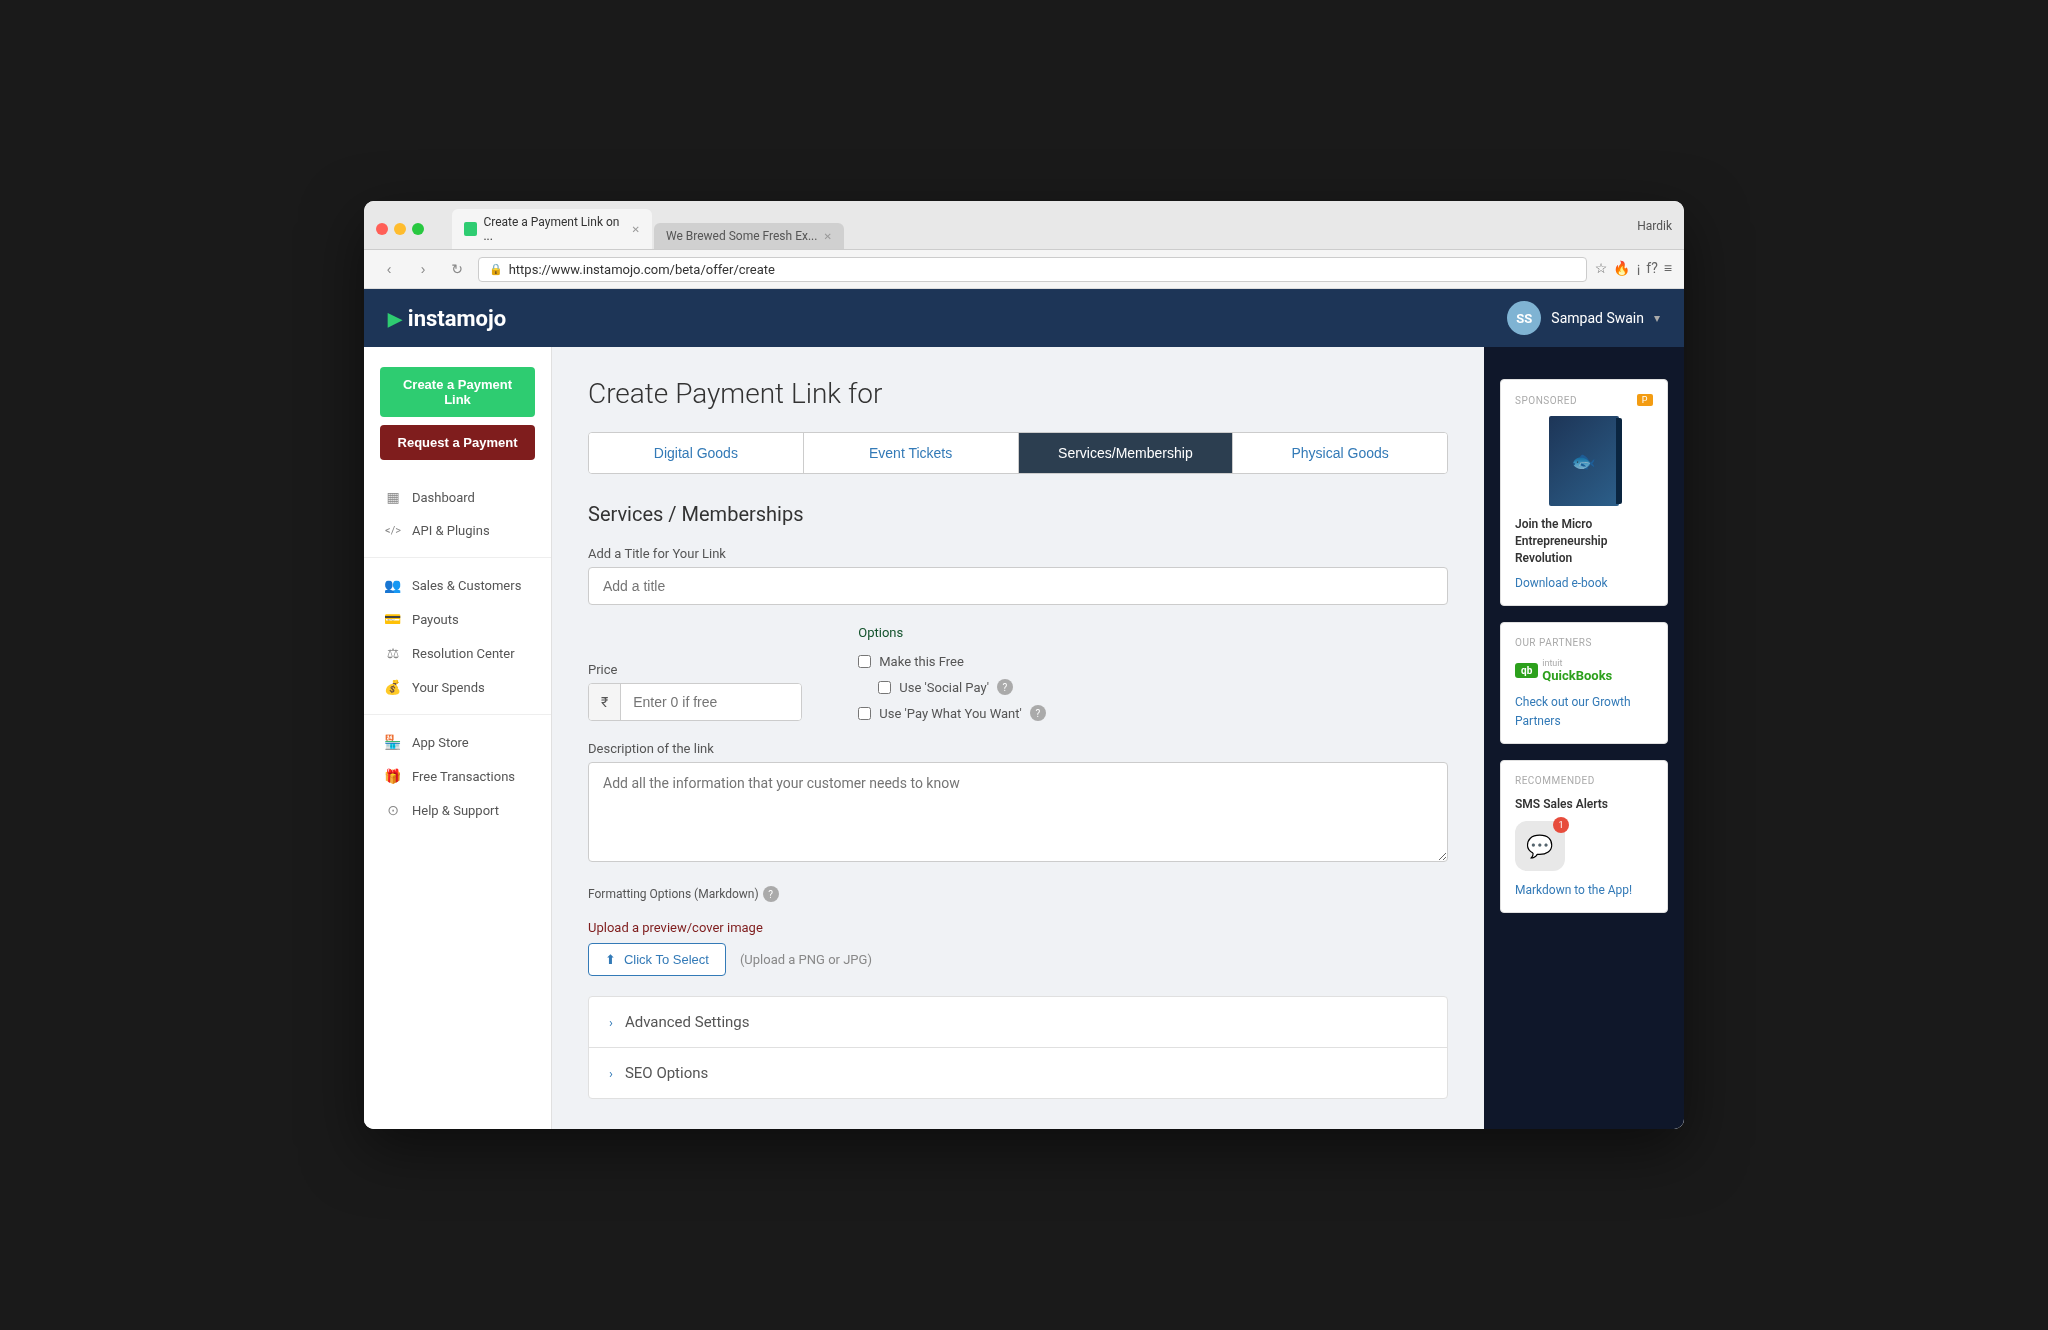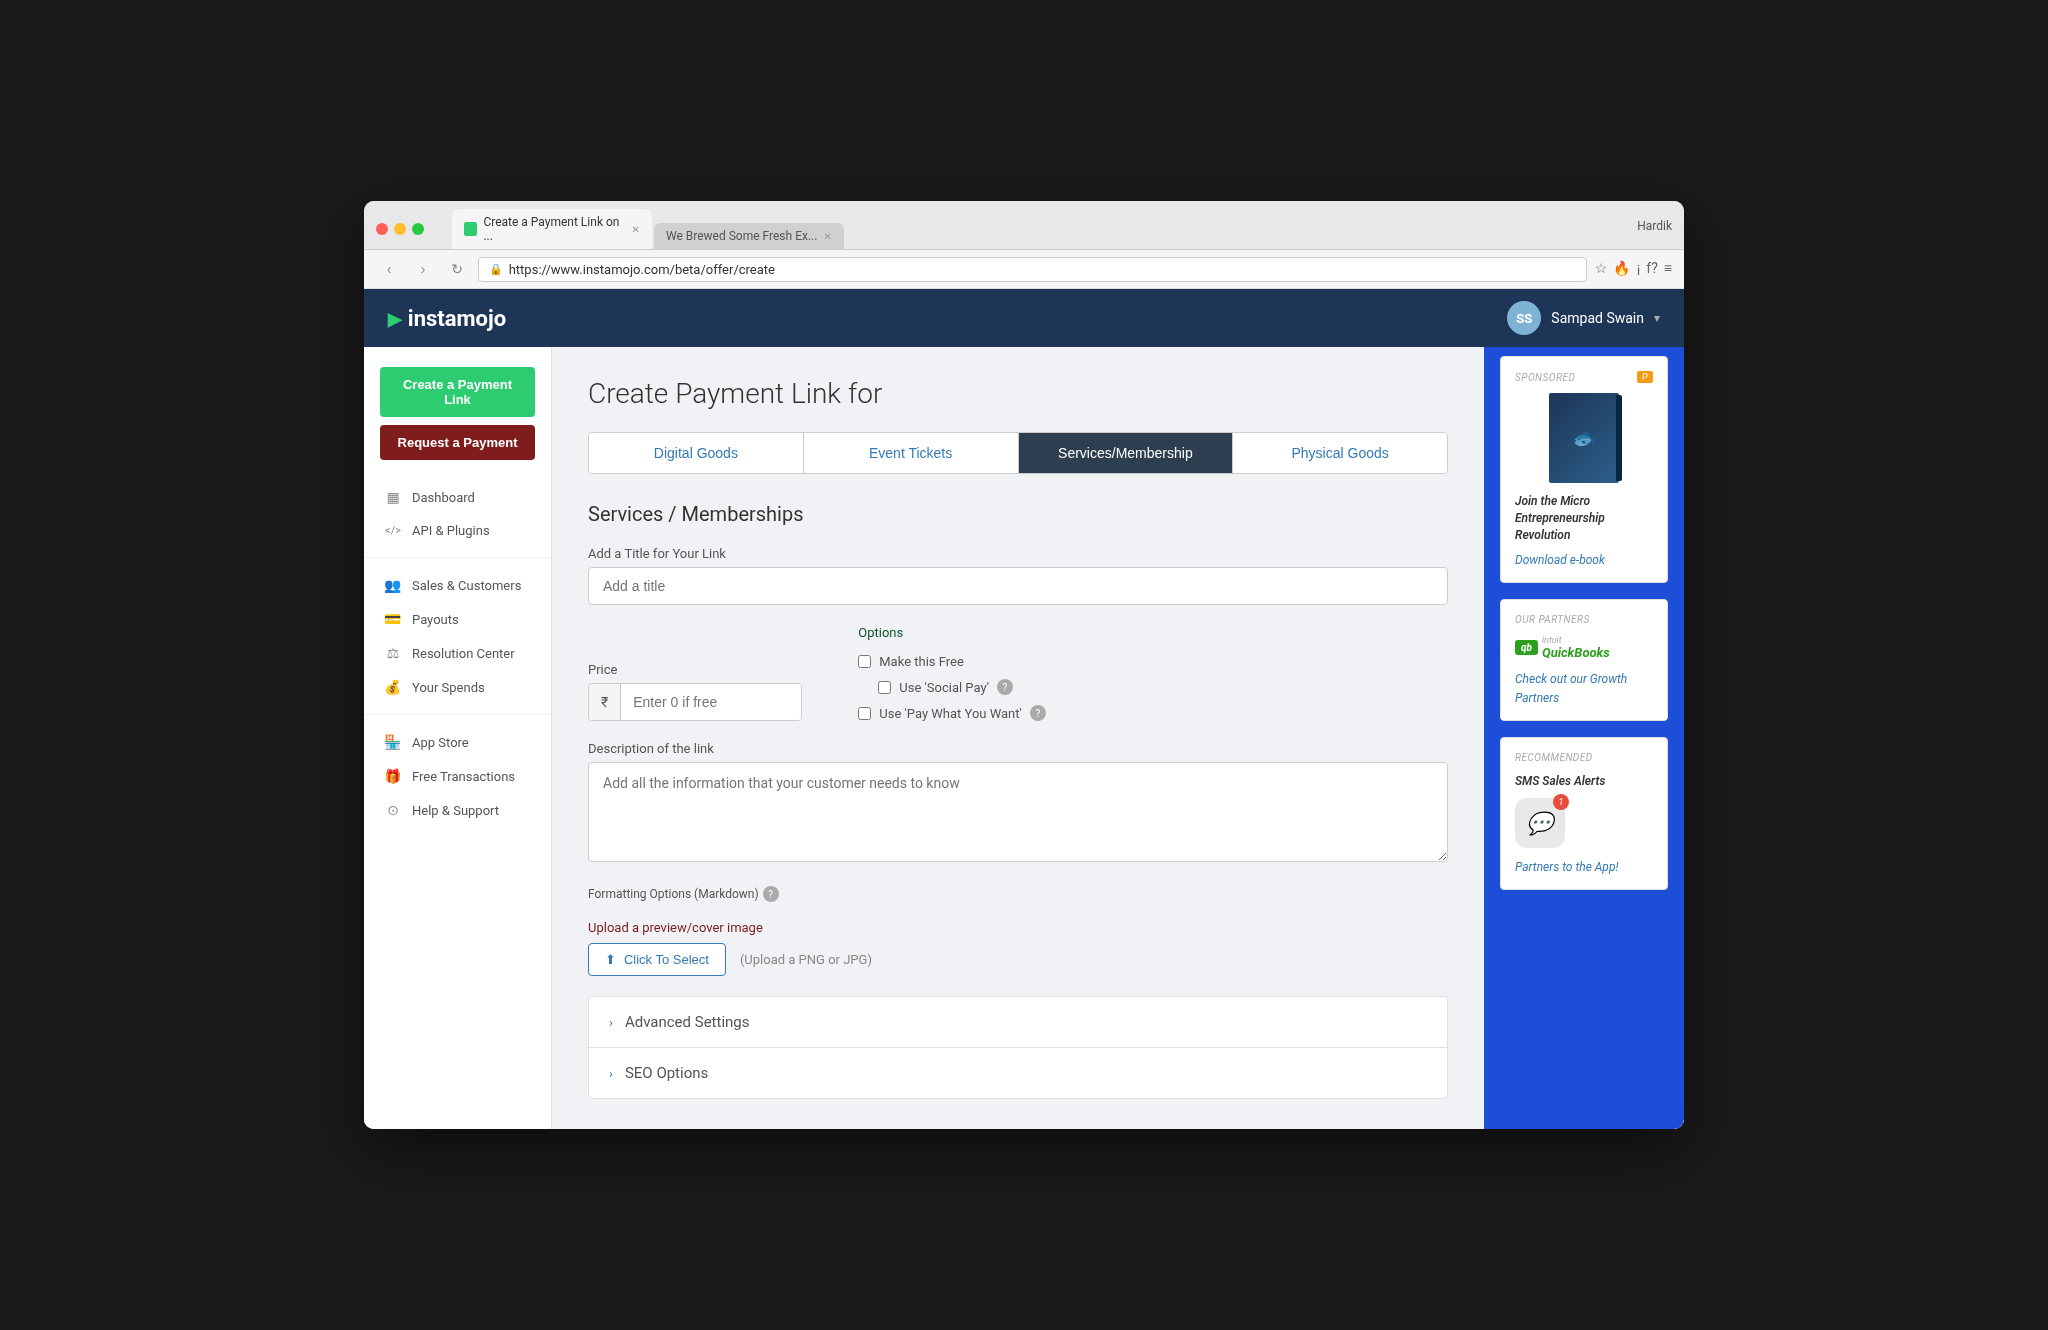--- a/index.html
+++ b/index.html
@@ -364,24 +364,23 @@
       color: #555;
       cursor: pointer;
       border-bottom: 1px solid #e0e0e0;
     }
     .accordion-item:last-child { border-bottom: none; }
     .chevron-right { color: #337ab7; font-size: 13px; }
 
     
     .right-sidebar {
       width: 200px;
-      padding: 9px 16px;
-      background: #1d4ed8;
+      padding: 32px 16px;
+      background: #0f172a;
       flex-shrink: 0;
-      font-style: italic;
     }
     .ad-card {
       background: #fff;
       border: 1px solid #e0e0e0;
       border-radius: 4px;
       padding: 14px;
       margin-bottom: 16px;
     }
     .ad-label {
       font-size: 10px;
@@ -675,18 +674,18 @@
           <a class="ad-link">Check out our Growth Partners</a>
         </div>
 
         <div class="ad-card">
           <div class="ad-label">RECOMMENDED</div>
           <div class="ad-title">SMS Sales Alerts</div>
           <div class="sms-app-icon">
             <span class="sms-icon-inner">💬</span>
             <span class="sms-badge">1</span>
           </div>
-          <a class="ad-link">Partners to the App!</a>
+          <a class="ad-link">Markdown to the App!</a>
         </div>
       </div>
     </div>
   </div>
 </div>
 
 </body></html>

